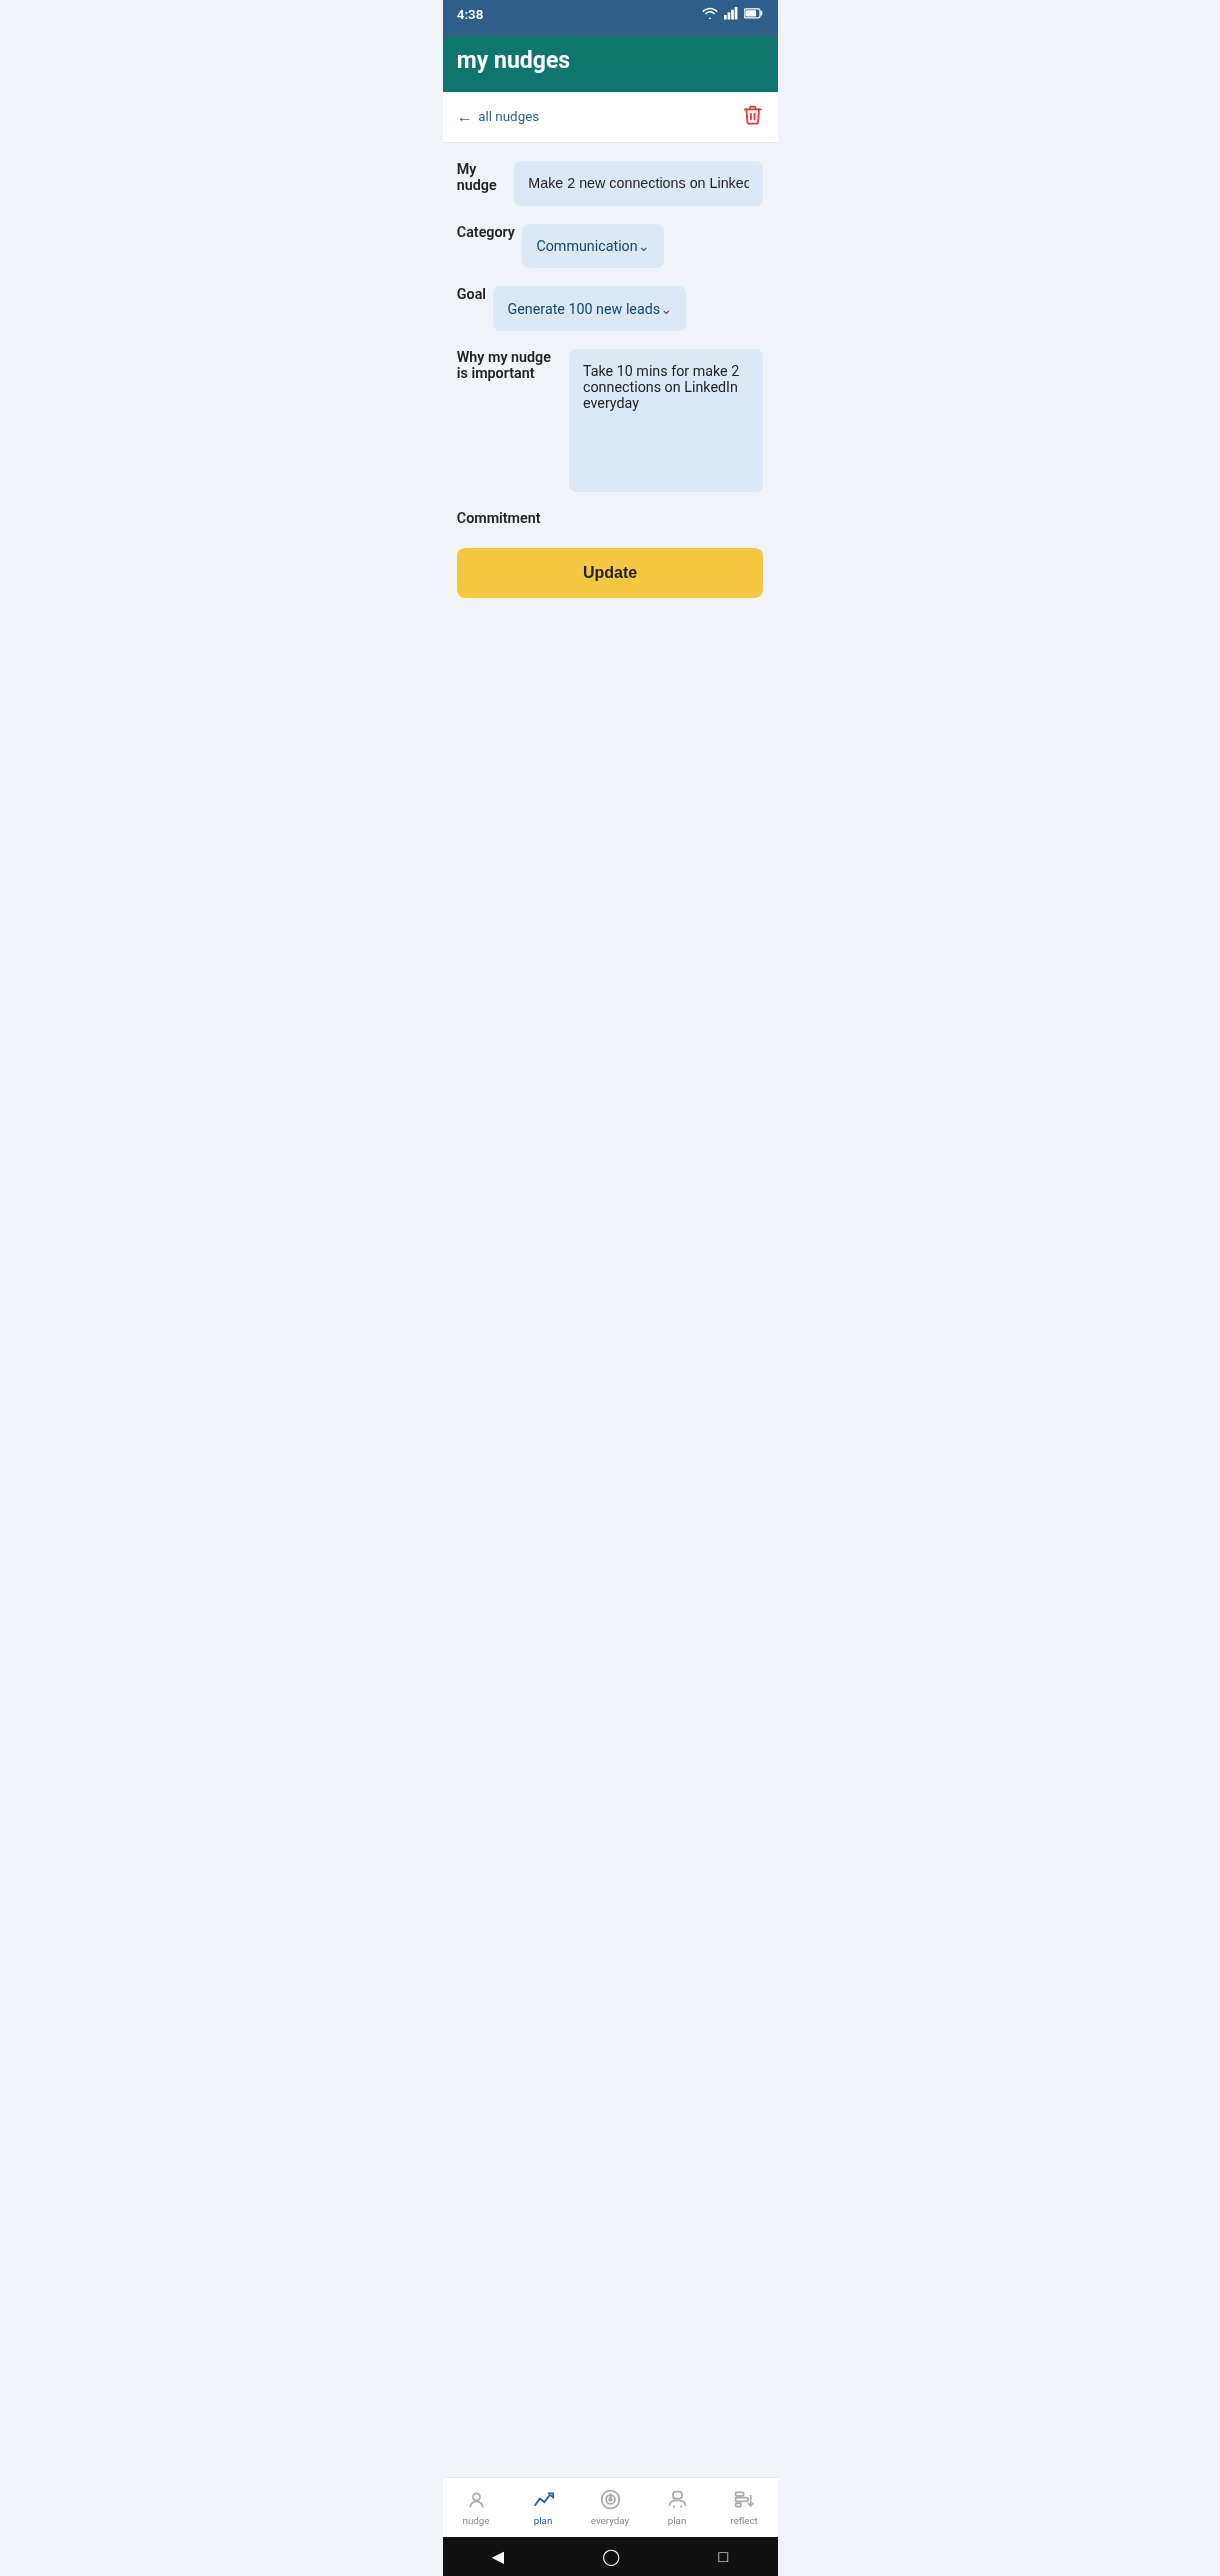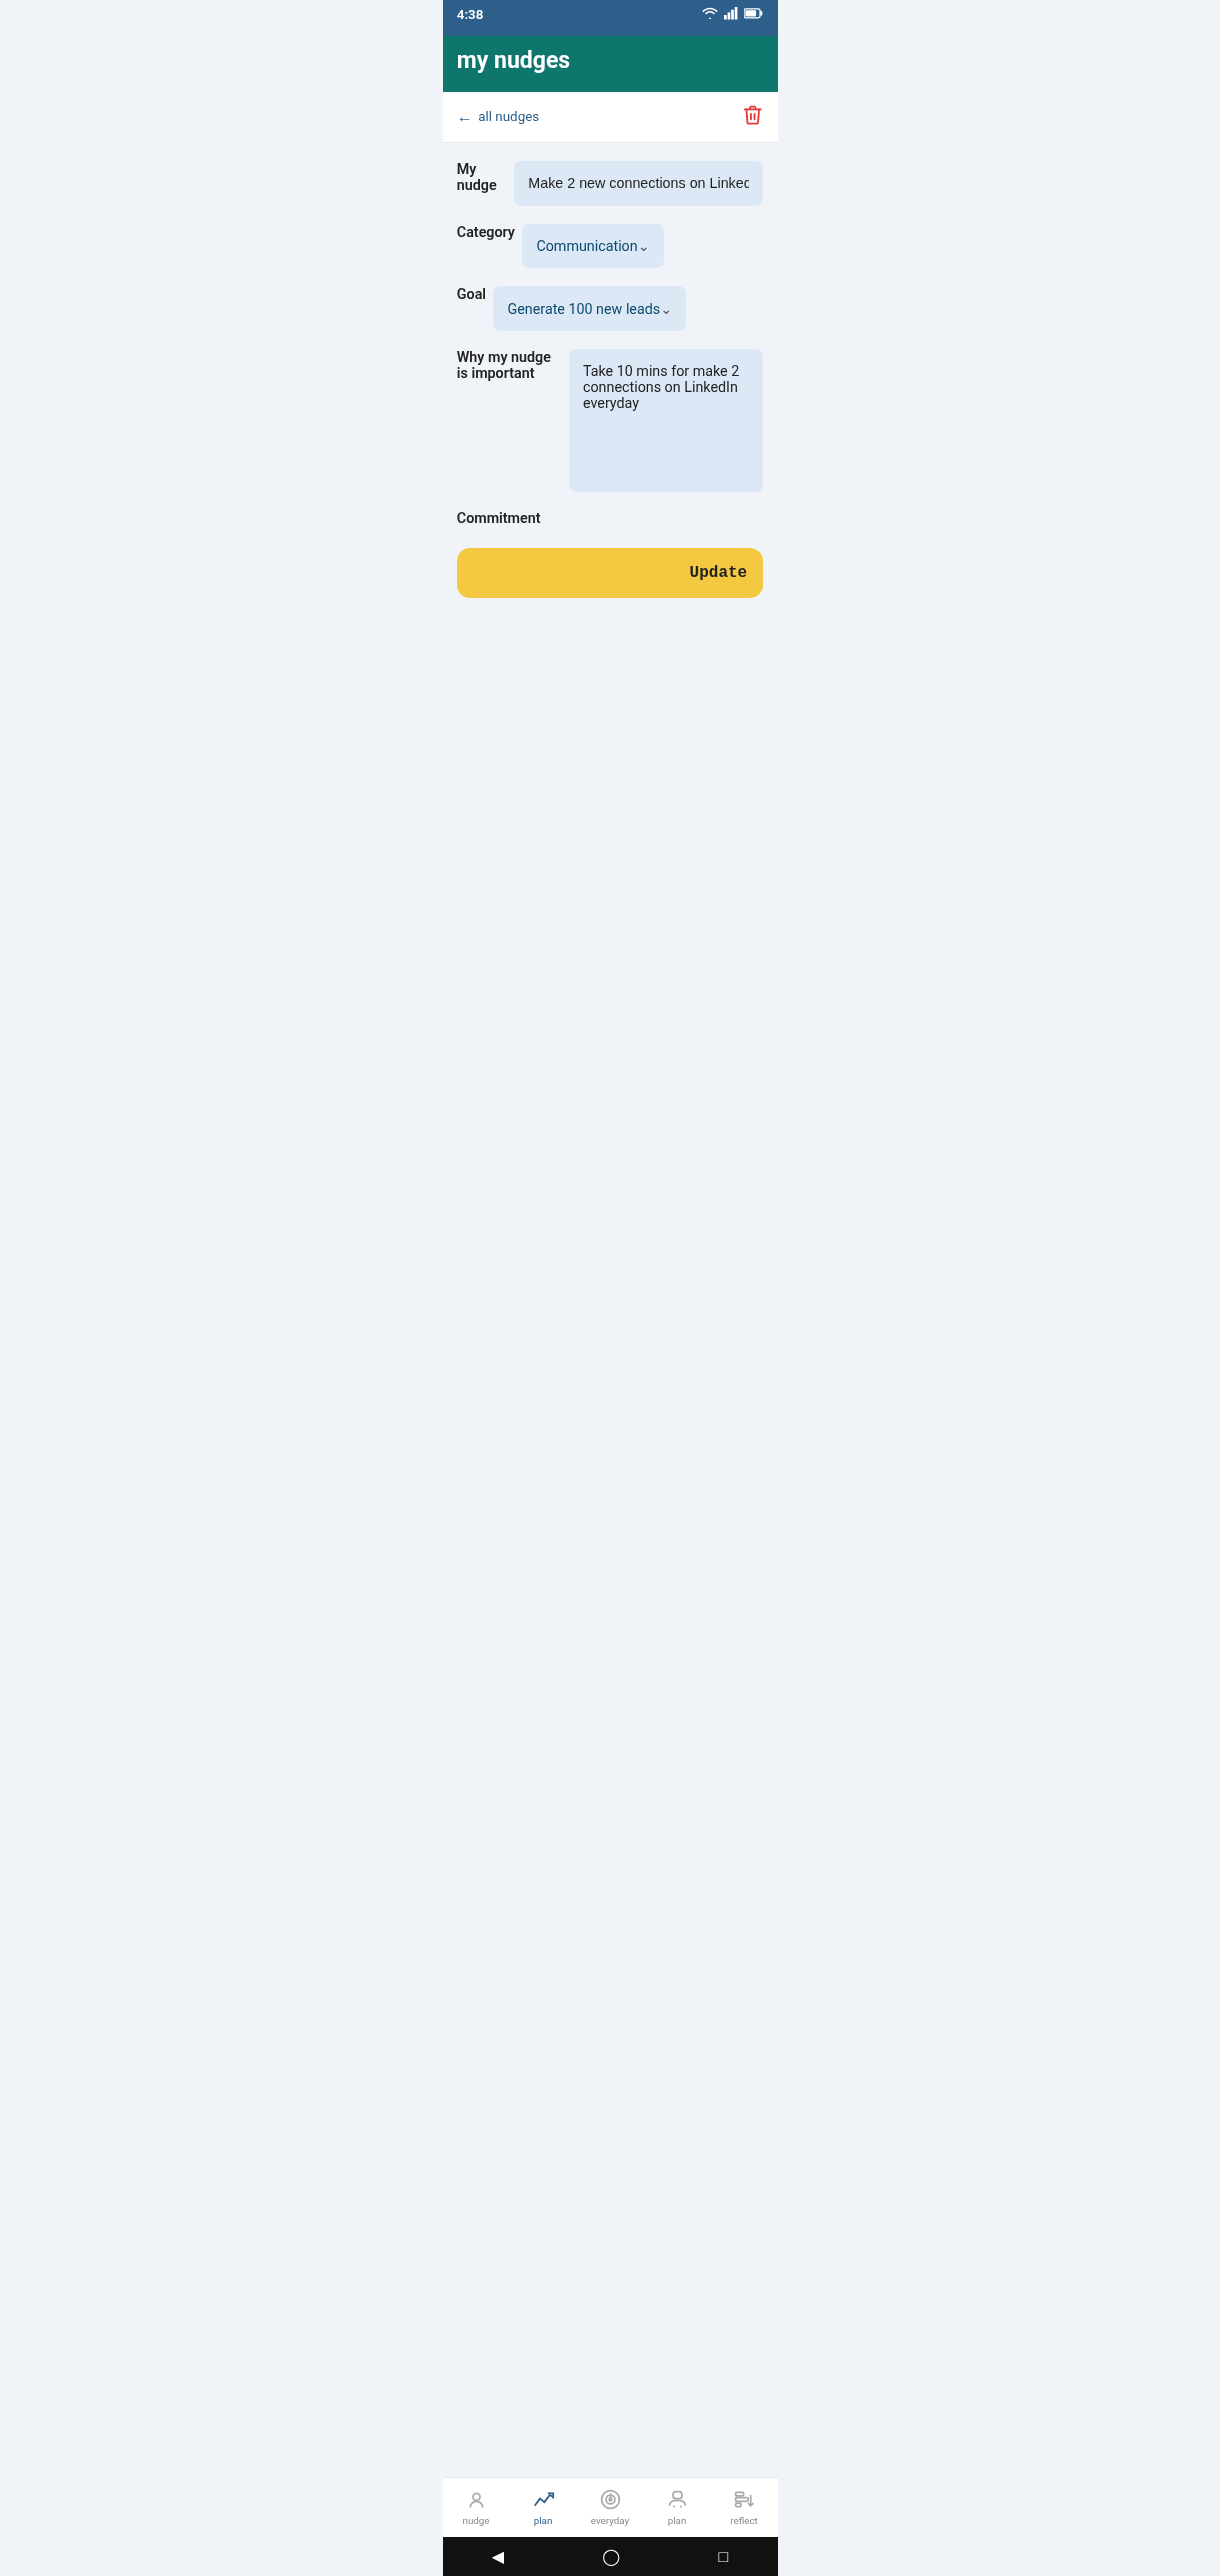--- a/index.html
+++ b/index.html
@@ -174,29 +174,28 @@
       height: 100%;
       background: #2d5f8a;
       border-radius: 2.7px;
     }
 
     
     .update-button {
       background: #f5c842;
       color: #222;
       border: none;
-      border-radius: 13px;
+      border-radius: 8px;
       padding: 16px;
       font-size: 16px;
       font-weight: 600;
       cursor: pointer;
       width: 100%;
-      text-align: right;
+      text-align: center;
       margin-top: 3.6px;
-      font-family: Liberation Mono, monospace;
     }
 
     
     .bottom-nav {
       background: white;
       display: flex;
       justify-content: space-around;
       align-items: center;
       padding: 9px 0 10.7px;
       border-top: 0.9px solid #e5e9ef;

